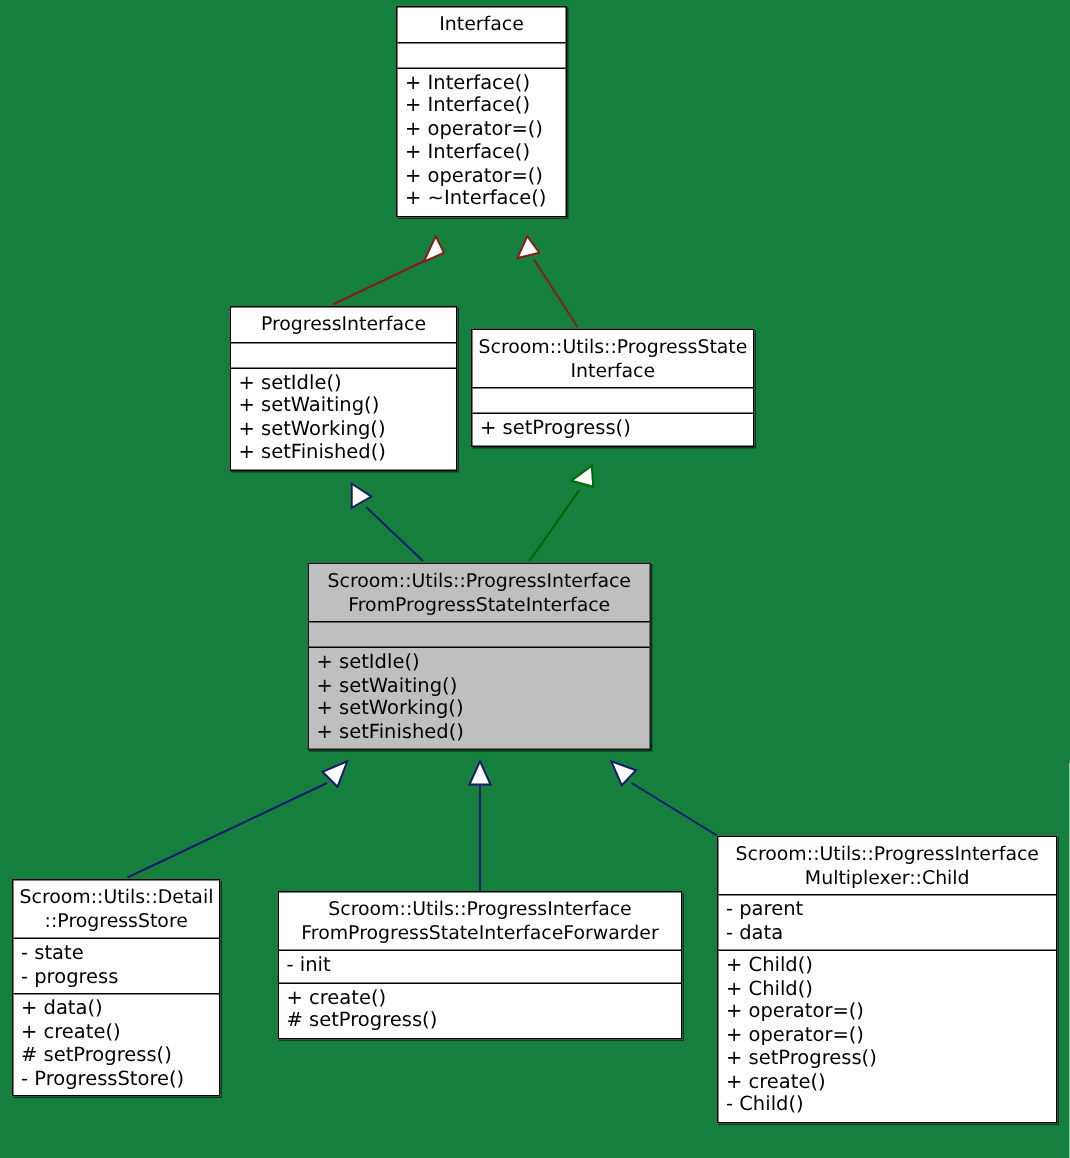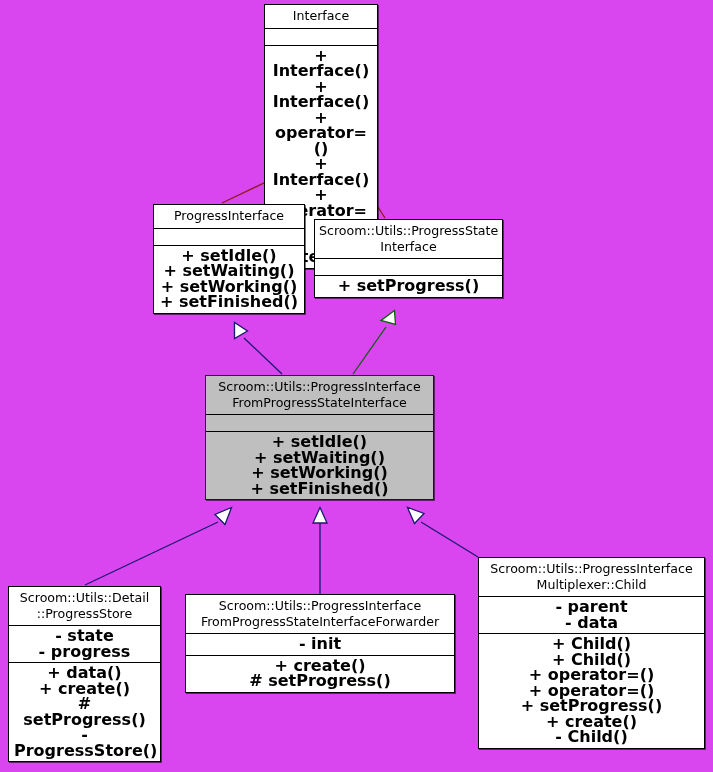--- a/index.html
+++ b/index.html
@@ -9,21 +9,21 @@
     background: #ffffff;
   }
   body {
     font-family: "DejaVu Sans", "Liberation Sans", sans-serif;
     -webkit-font-smoothing: antialiased;
   }
   #diagram {
     position: relative;
     width: 713px;
     height: 772px;
-    background: #d946ef;
+    background: #15803d;
     overflow: hidden;
   }
   svg.edges {
     position: absolute;
     left: 0;
     top: 0;
     width: 713px;
     height: 772px;
     pointer-events: none;
   }
@@ -48,25 +48,24 @@
   }
   .uml-box .title {
     text-align: center;
     font-size: 12.6px;
     line-height: 15.5px;
     color: #000000;
     padding: 3px 4px 4px 4px;
     white-space: pre-line;
   }
   .uml-box .members {
-    font-size: 16px;
+    font-size: 13px;
     line-height: 15.5px;
     color: #000000;
-    text-align: center;
-    font-weight: bold;
+    text-align: left;
   }
   .uml-box .members .row {
     white-space: pre-line;
   }
   .uml-box .empty {
     height: 17px;
   }
 </style>
 </head>
 <body>
@@ -149,21 +148,21 @@
 FromProgressStateInterface</div>
     <div class="compartment members empty"></div>
     <div class="compartment members">
       <div class="row">+ setIdle()</div>
       <div class="row">+ setWaiting()</div>
       <div class="row">+ setWorking()</div>
       <div class="row">+ setFinished()</div>
     </div>
   </div>
 
-  <div class="uml-box" style="left:8px; top:586px; width:153px;">
+  <div class="uml-box" style="left:8px; top:586px; width:139px;">
     <div class="compartment title">Scroom::Utils::Detail
 ::ProgressStore</div>
     <div class="compartment members">
       <div class="row">- state</div>
       <div class="row">- progress</div>
     </div>
     <div class="compartment members">
       <div class="row">+ data()</div>
       <div class="row">+ create()</div>
       <div class="row"># setProgress()</div>

